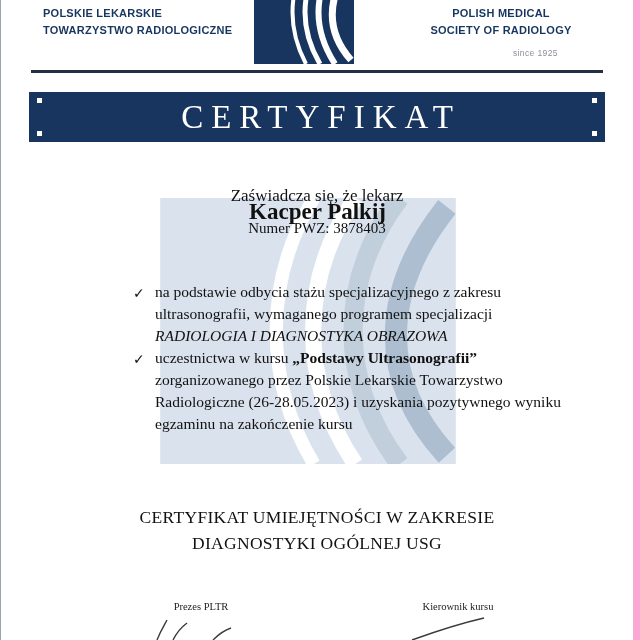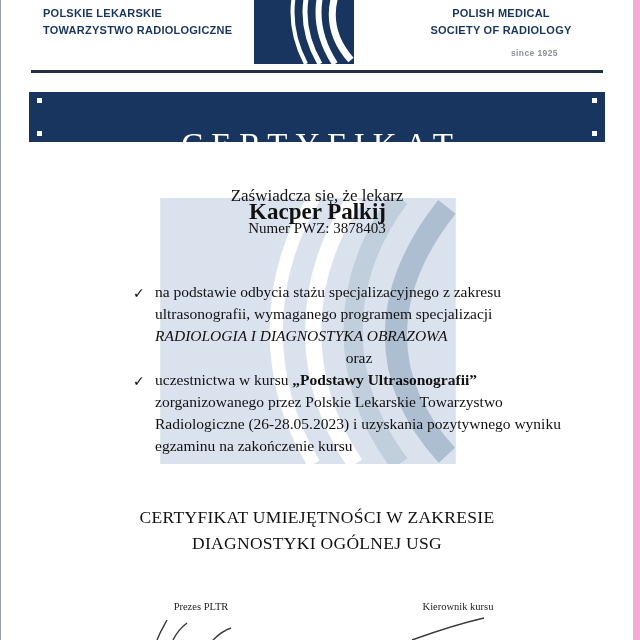--- a/index.html
+++ b/index.html
@@ -12,35 +12,35 @@
   }
   
   .org{
     position:absolute;top:5px;
     font-family:"Liberation Sans",sans-serif;font-weight:bold;
     color:#17355e;font-size:11px;line-height:17px;letter-spacing:.25px;
   }
   .org-left{left:42px;text-align:left;}
   .org-right{left:415px;width:170px;text-align:center;}
   .since{
-    font-family:"Liberation Sans",sans-serif;font-weight:bold;
+    font-family:"Liberation Sans",sans-serif;font-weight:normal;
     color:#8a8f98;font-size:8.5px;letter-spacing:.4px;
     text-align:right;padding-right:28px;margin-top:6px;
   }
   .logo{position:absolute;left:253px;top:-38px;width:100px;height:102px;}
   .logo svg{display:block;width:100%;height:100%;}
   .rule{position:absolute;top:70px;left:30px;right:30px;border-top:3px solid #222f44;}
   
   .banner{
     position:absolute;top:92px;left:28px;right:28px;height:50px;
     background:#17355e;color:#ffffff;text-align:center;
   }
   .banner .title{
     display:block;line-height:50px;font-size:33px;letter-spacing:8px;
-    padding-left:8px;font-family:"Liberation Serif",serif;margin-top:28px;
+    padding-left:8px;font-family:"Liberation Serif",serif;
   }
   .corner{position:absolute;width:5px;height:5px;background:#ffffff;}
   .corner.tl{top:6px;left:8px;} .corner.tr{top:6px;right:8px;}
   .corner.bl{bottom:6px;left:8px;} .corner.br{bottom:6px;right:8px;}
   
   .watermark{position:absolute;left:158px;top:198px;width:298px;height:266px;opacity:.85;}
   .watermark svg{display:block;width:100%;height:100%;}
   
   .intro{position:absolute;top:178px;left:0;right:0;text-align:center;font-size:17px;margin:8px;}
   .name{position:absolute;top:199px;left:1px;right:0;text-align:center;
@@ -119,21 +119,20 @@
   </div>
 
   <p class="intro">Zaświadcza się, że lekarz</p>
   <h1 class="name">Kacper Palkij</h1>
   <p class="pwz">Numer PWZ: 3878403</p>
 
   <div class="list">
     <div class="item">
       <span class="check">✓</span>
       <span>na podstawie odbycia stażu specjalizacyjnego z zakresu ultrasonografii, wymaganego programem specjalizacji </span><i class="prog">RADIOLOGIA I DIAGNOSTYKA OBRAZOWA</i>
-      <div class="oraz">oraz</div>
     </div>
     <div class="item">
       <span class="check">✓</span>
       <span>uczestnictwa w kursu </span><b>„Podstawy Ultrasonografii”</b><span> zorganizowanego przez Polskie Lekarskie Towarzystwo Radiologiczne (26-28.05.2023) i uzyskania pozytywnego wyniku egzaminu na zakończenie kursu</span>
     </div>
   </div>
 
   <div class="award">
     <div>CERTYFIKAT UMIEJĘTNOŚCI W ZAKRESIE</div>
     <div>DIAGNOSTYKI OGÓLNEJ USG</div>

